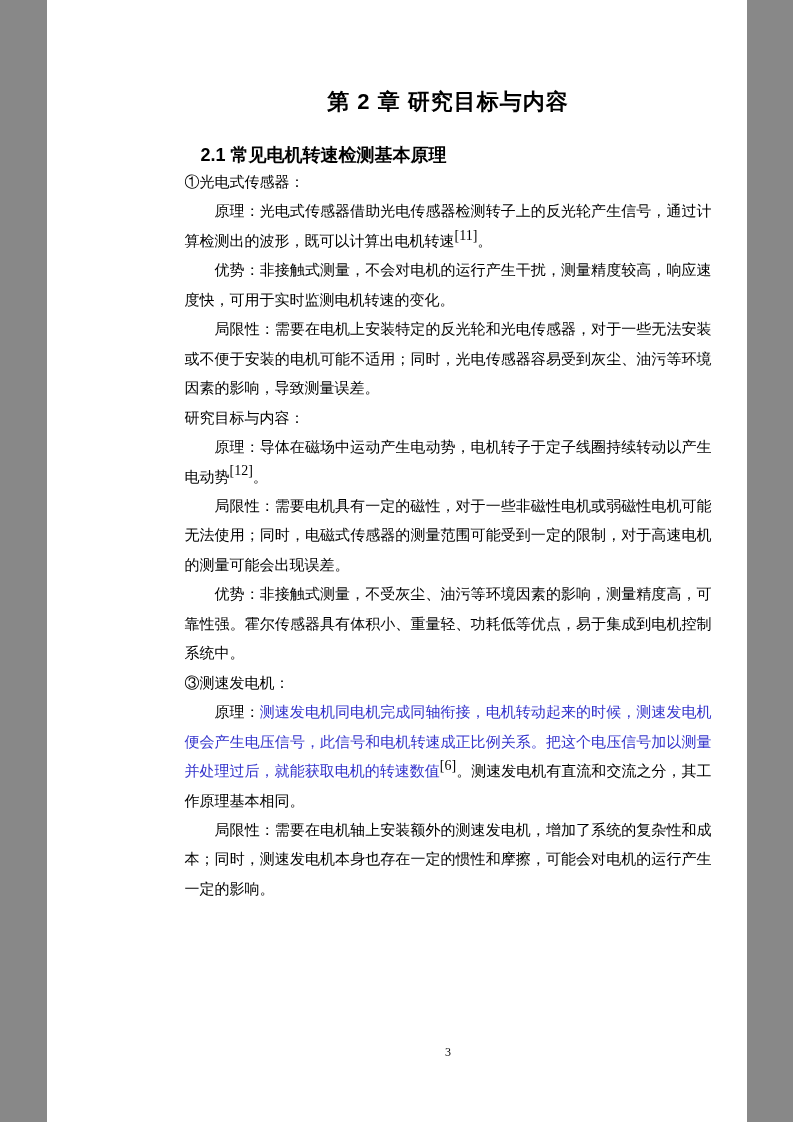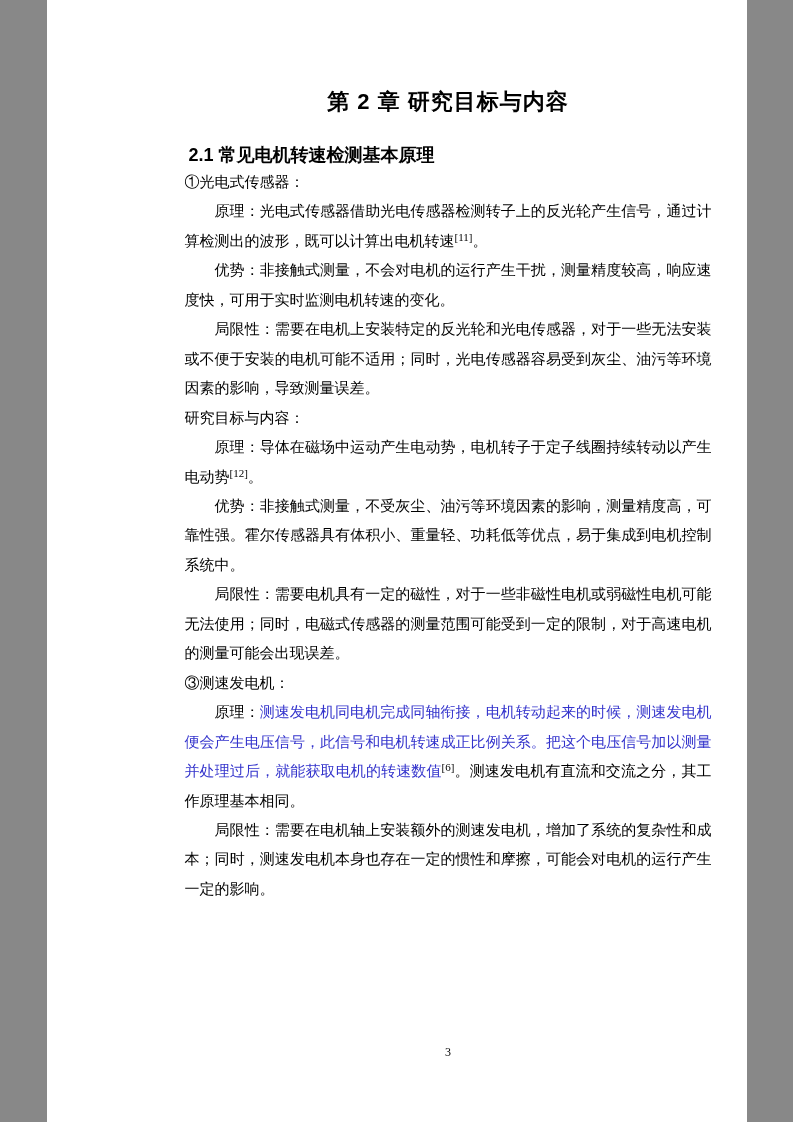--- a/index.html
+++ b/index.html
@@ -22,40 +22,40 @@
   h1.chapter-title {
     margin: 86px 0 0 0;
     font-family: "Liberation Sans", sans-serif;
     font-weight: bold;
     font-size: 22px;
     line-height: 32px;
     text-align: center;
     letter-spacing: 1px;
   }
   h2.section-heading {
-    margin: 24px 0 0 4px;
+    margin: 24px 0 0 16px;
     font-family: "Liberation Sans", sans-serif;
     font-weight: bold;
     font-size: 18px;
     line-height: 26px;
     text-align: left;
   }
   .paragraphs {
     margin-top: 0;
   }
   p.para {
     margin: 0;
     font-size: 15px;
     line-height: 29.45px;
     text-align: justify;
     text-justify: inter-ideograph;
   }
   p.para.ind { text-indent: 2em; }
   .para sup {
-    font-size: 11px;
+    font-size: 14px;
     line-height: 0;
     vertical-align: baseline;
     position: relative;
     top: -0.45em;
   }
   .blue { color: var(--highlight-blue, #3333cc); }
   .page-number {
     position: absolute;
     left: 138px;
     width: 527px;
@@ -72,21 +72,21 @@
   <div class="content">
     <h1 class="chapter-title">第 2 章 研究目标与内容</h1>
     <h2 class="section-heading">2.1 常见电机转速检测基本原理</h2>
     <div class="paragraphs" id="paras">
         <p class="para"><span>①光电式传感器：</span></p>
         <p class="para ind"><span>原理：光电式传感器借助光电传感器检测转子上的反光轮产生信号，通过计算检测出的波形，既可以计算出电机转速</span><sup>[11]</sup><span>。</span></p>
         <p class="para ind"><span>优势：非接触式测量，不会对电机的运行产生干扰，测量精度较高，响应速度快，可用于实时监测电机转速的变化。</span></p>
         <p class="para ind"><span>局限性：需要在电机上安装特定的反光轮和光电传感器，对于一些无法安装或不便于安装的电机可能不适用；同时，光电传感器容易受到灰尘、油污等环境因素的影响，导致测量误差。</span></p>
         <p class="para"><span>研究目标与内容：</span></p>
         <p class="para ind"><span>原理：导体在磁场中运动产生电动势，电机转子于定子线圈持续转动以产生电动势</span><sup>[12]</sup><span>。</span></p>
+        <p class="para ind"><span>局限性：需要电机具有一定的磁性，对于一些非磁性电机或弱磁性电机可能无法使用；同时，电磁式传感器的测量范围可能受到一定的限制，对于高速电机的测量可能会出现误差。</span></p>
         <p class="para ind"><span>优势：非接触式测量，不受灰尘、油污等环境因素的影响，测量精度高，可靠性强。霍尔传感器具有体积小、重量轻、功耗低等优点，易于集成到电机控制系统中。</span></p>
-        <p class="para ind"><span>局限性：需要电机具有一定的磁性，对于一些非磁性电机或弱磁性电机可能无法使用；同时，电磁式传感器的测量范围可能受到一定的限制，对于高速电机的测量可能会出现误差。</span></p>
         <p class="para"><span>③测速发电机：</span></p>
         <p class="para ind"><span>原理：</span><span class="blue">测速发电机同电机完成同轴衔接，电机转动起来的时候，测速发电机便会产生电压信号，此信号和电机转速成正比例关系。把这个电压信号加以测量并处理过后，就能获取电机的转速数值</span><sup>[6]</sup><span>。测速发电机有直流和交流之分，其工作原理基本相同。</span></p>
         <p class="para ind"><span>局限性：需要在电机轴上安装额外的测速发电机，增加了系统的复杂性和成本；同时，测速发电机本身也存在一定的惯性和摩擦，可能会对电机的运行产生一定的影响。</span></p>
       </div>
   </div>
   <div class="page-number">3</div>
 </div>
 
 </body></html>

